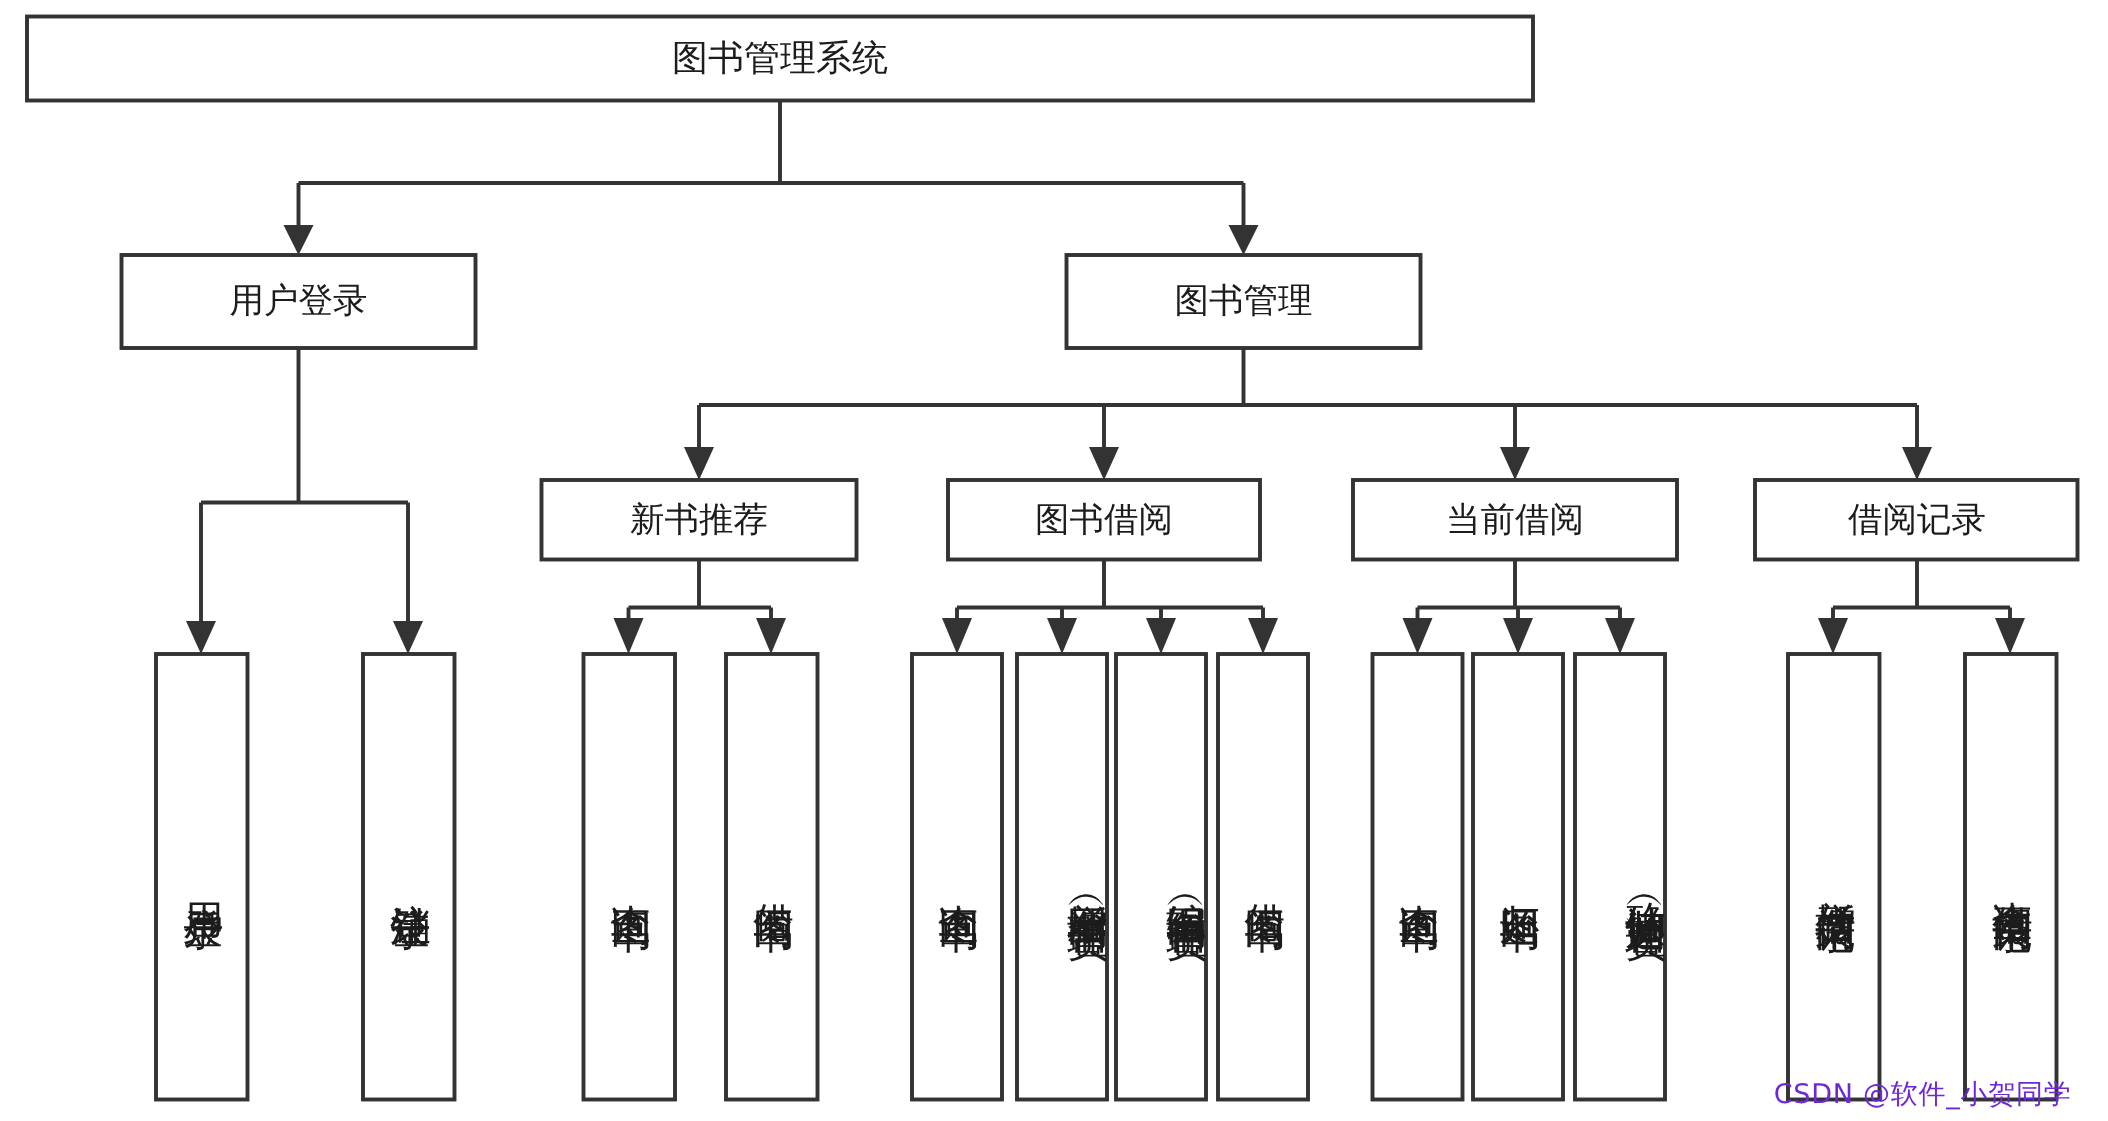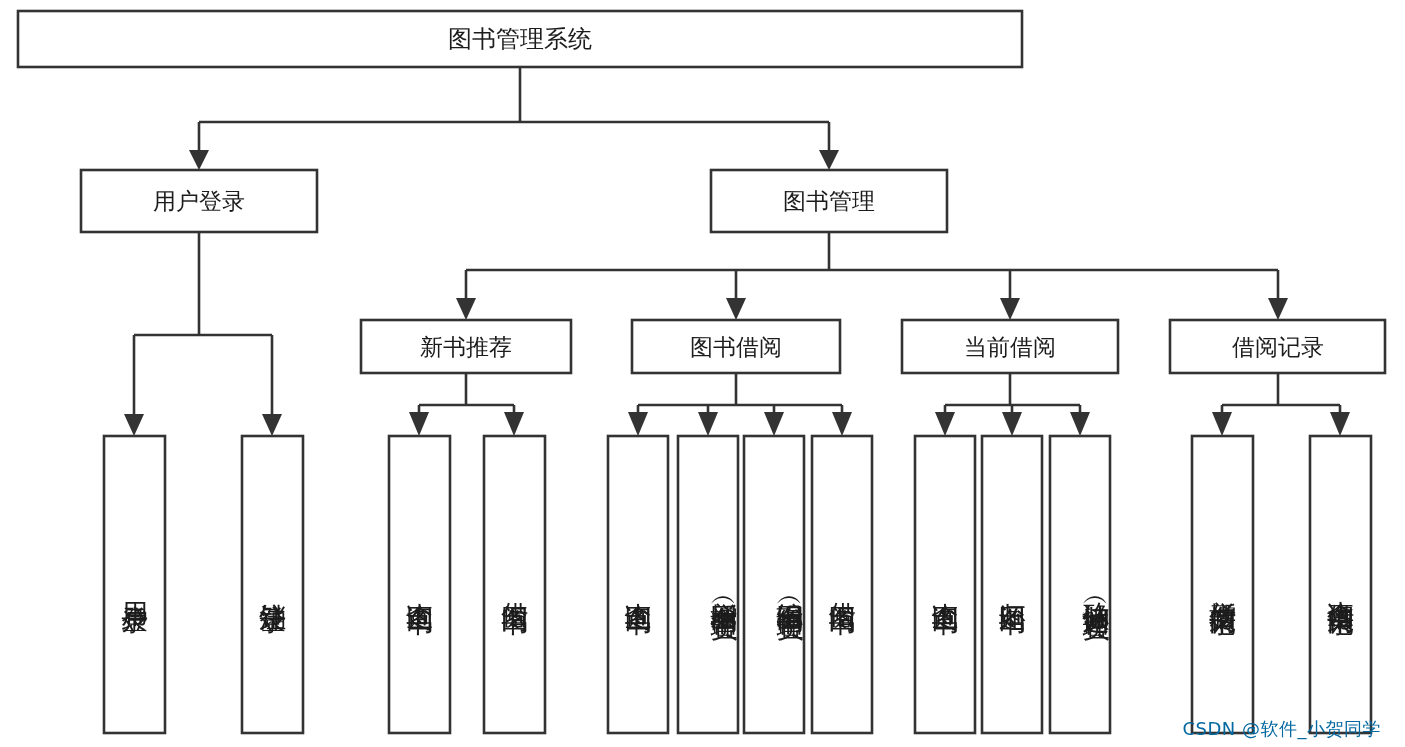--- a/index.html
+++ b/index.html
@@ -69,21 +69,21 @@
     justify-content: center;
     white-space: nowrap;
     user-select: none;
   }
   .watermark {
     position: absolute;
     right: 12px;
     bottom: 6px;
     font-family: "DejaVu Sans", "Liberation Sans", sans-serif;
     font-size: 18px;
-    color: #0369a1;
+    color: #6d28d9;
     letter-spacing: 0.5px;
     white-space: nowrap;
     pointer-events: none;
   }
 </style>
 </head>
 <body>
 
 <div id="diagram-root">
 

